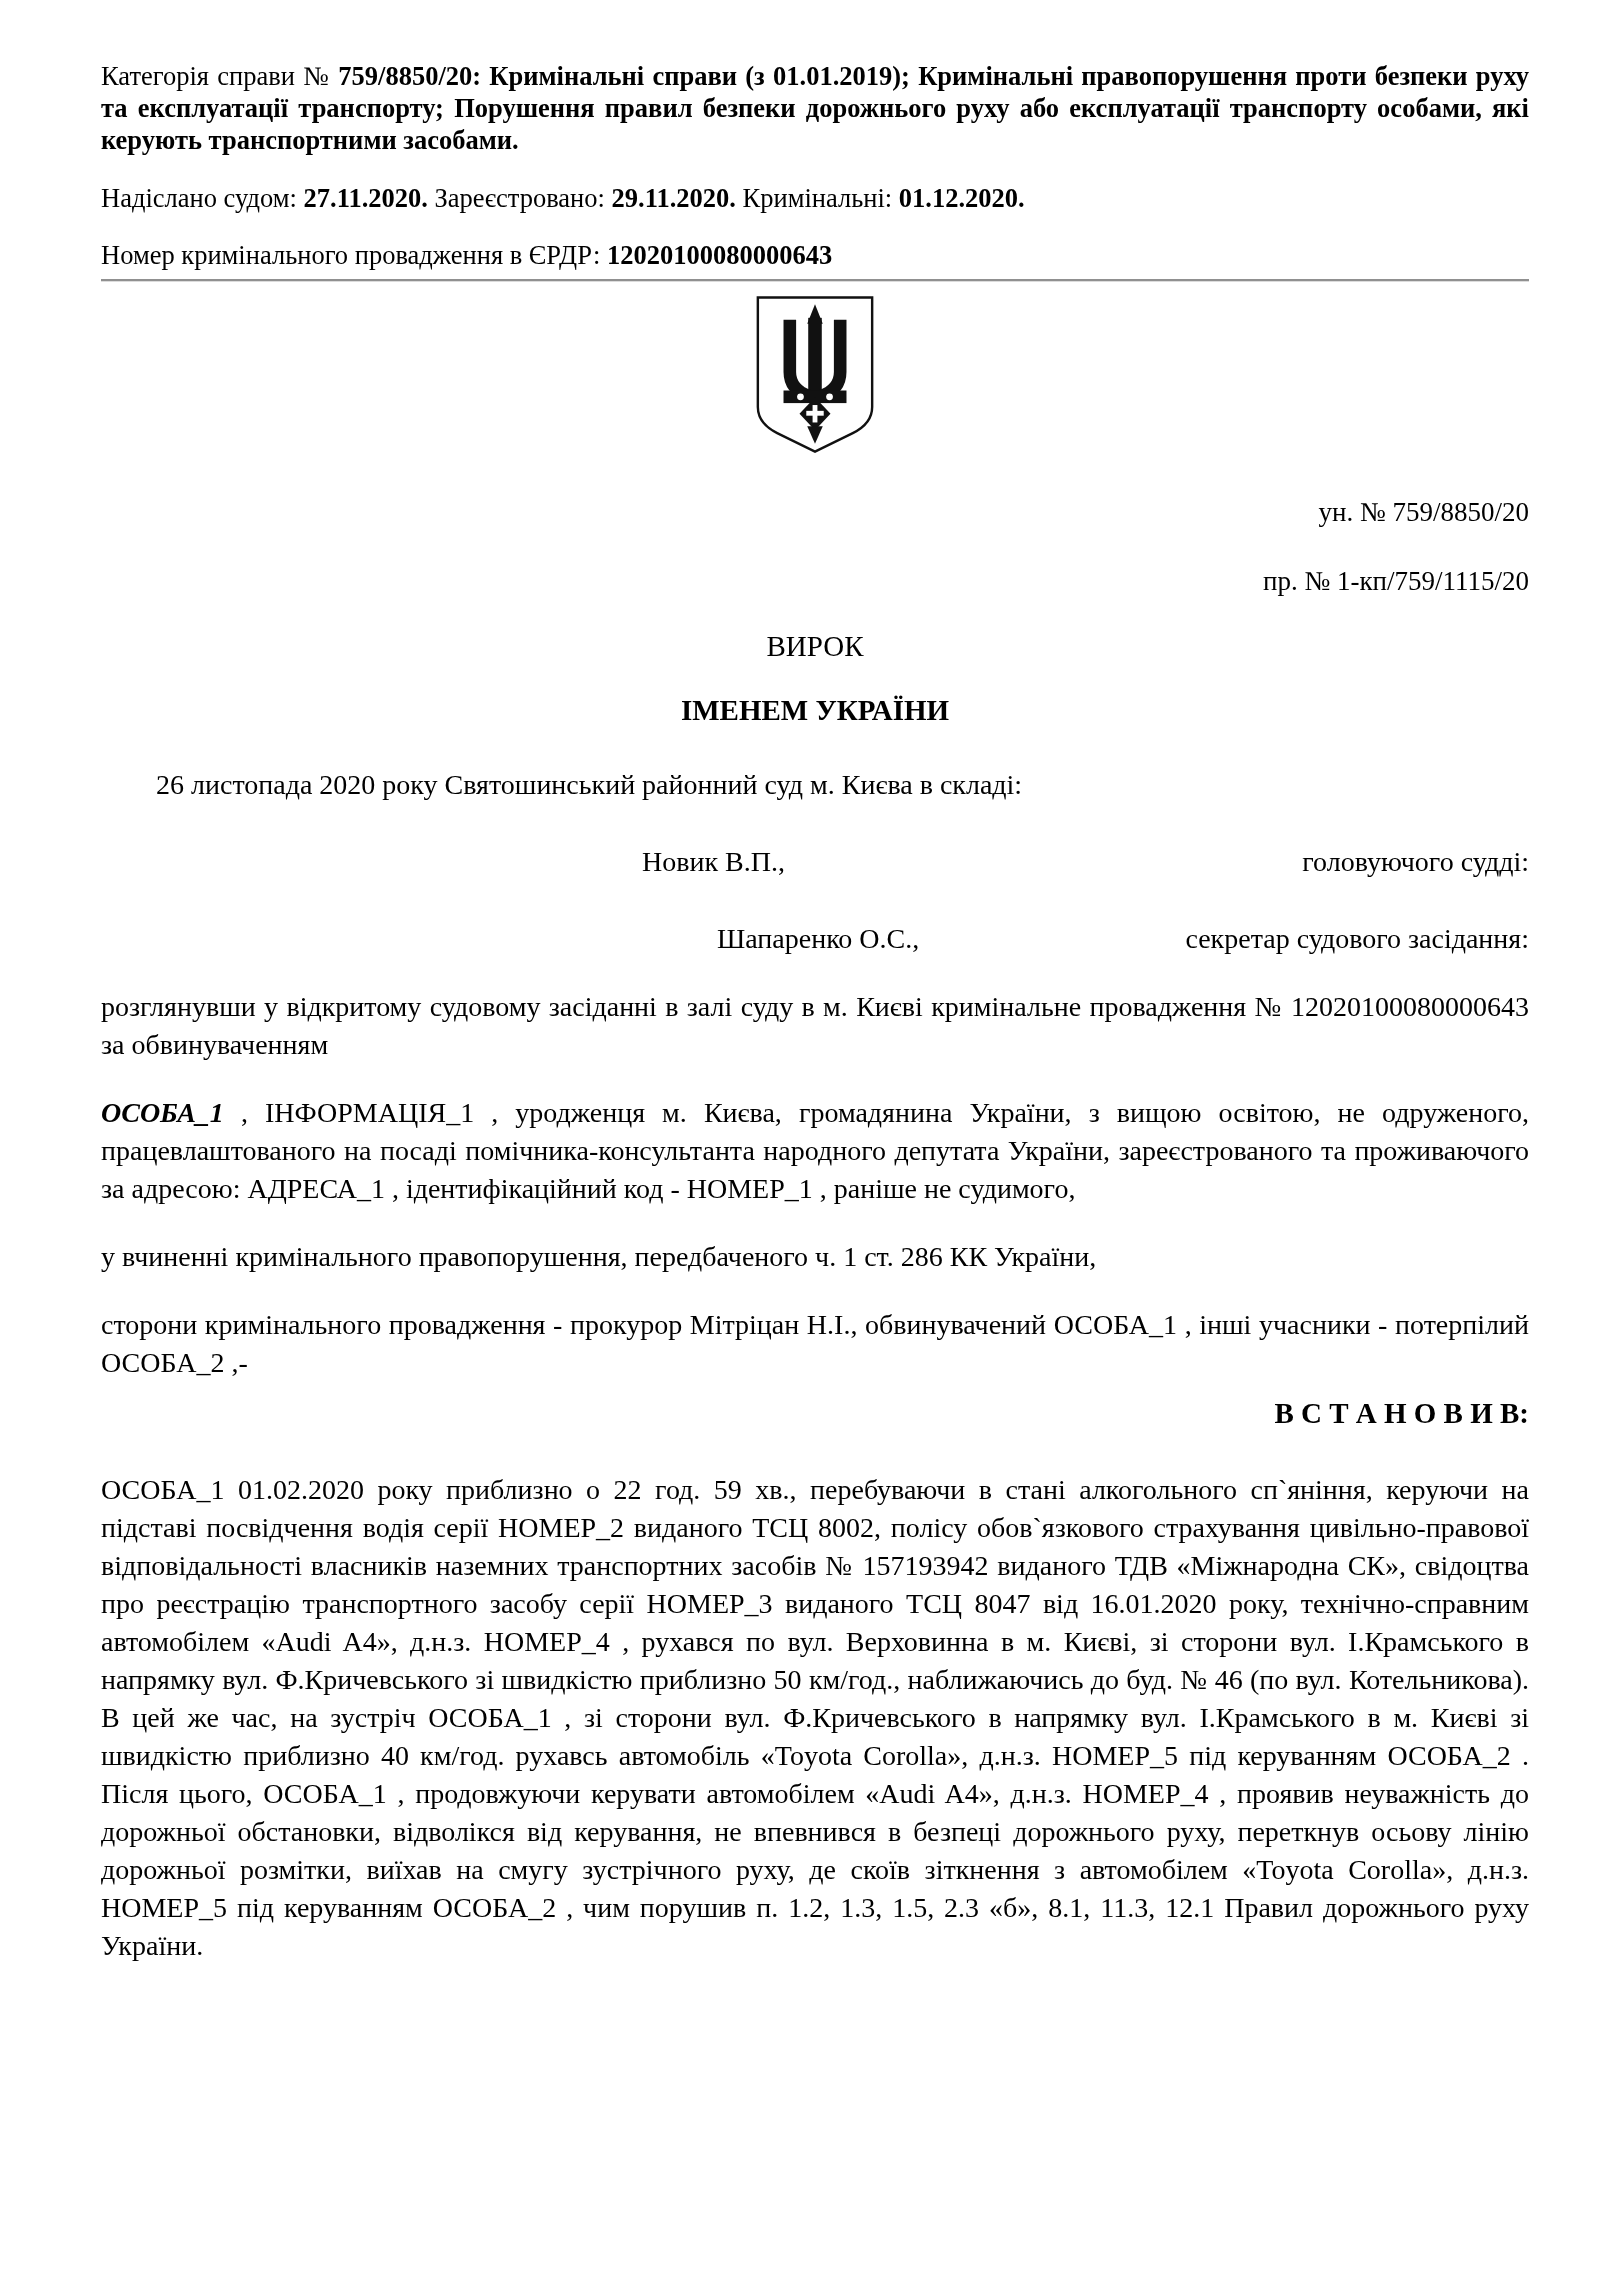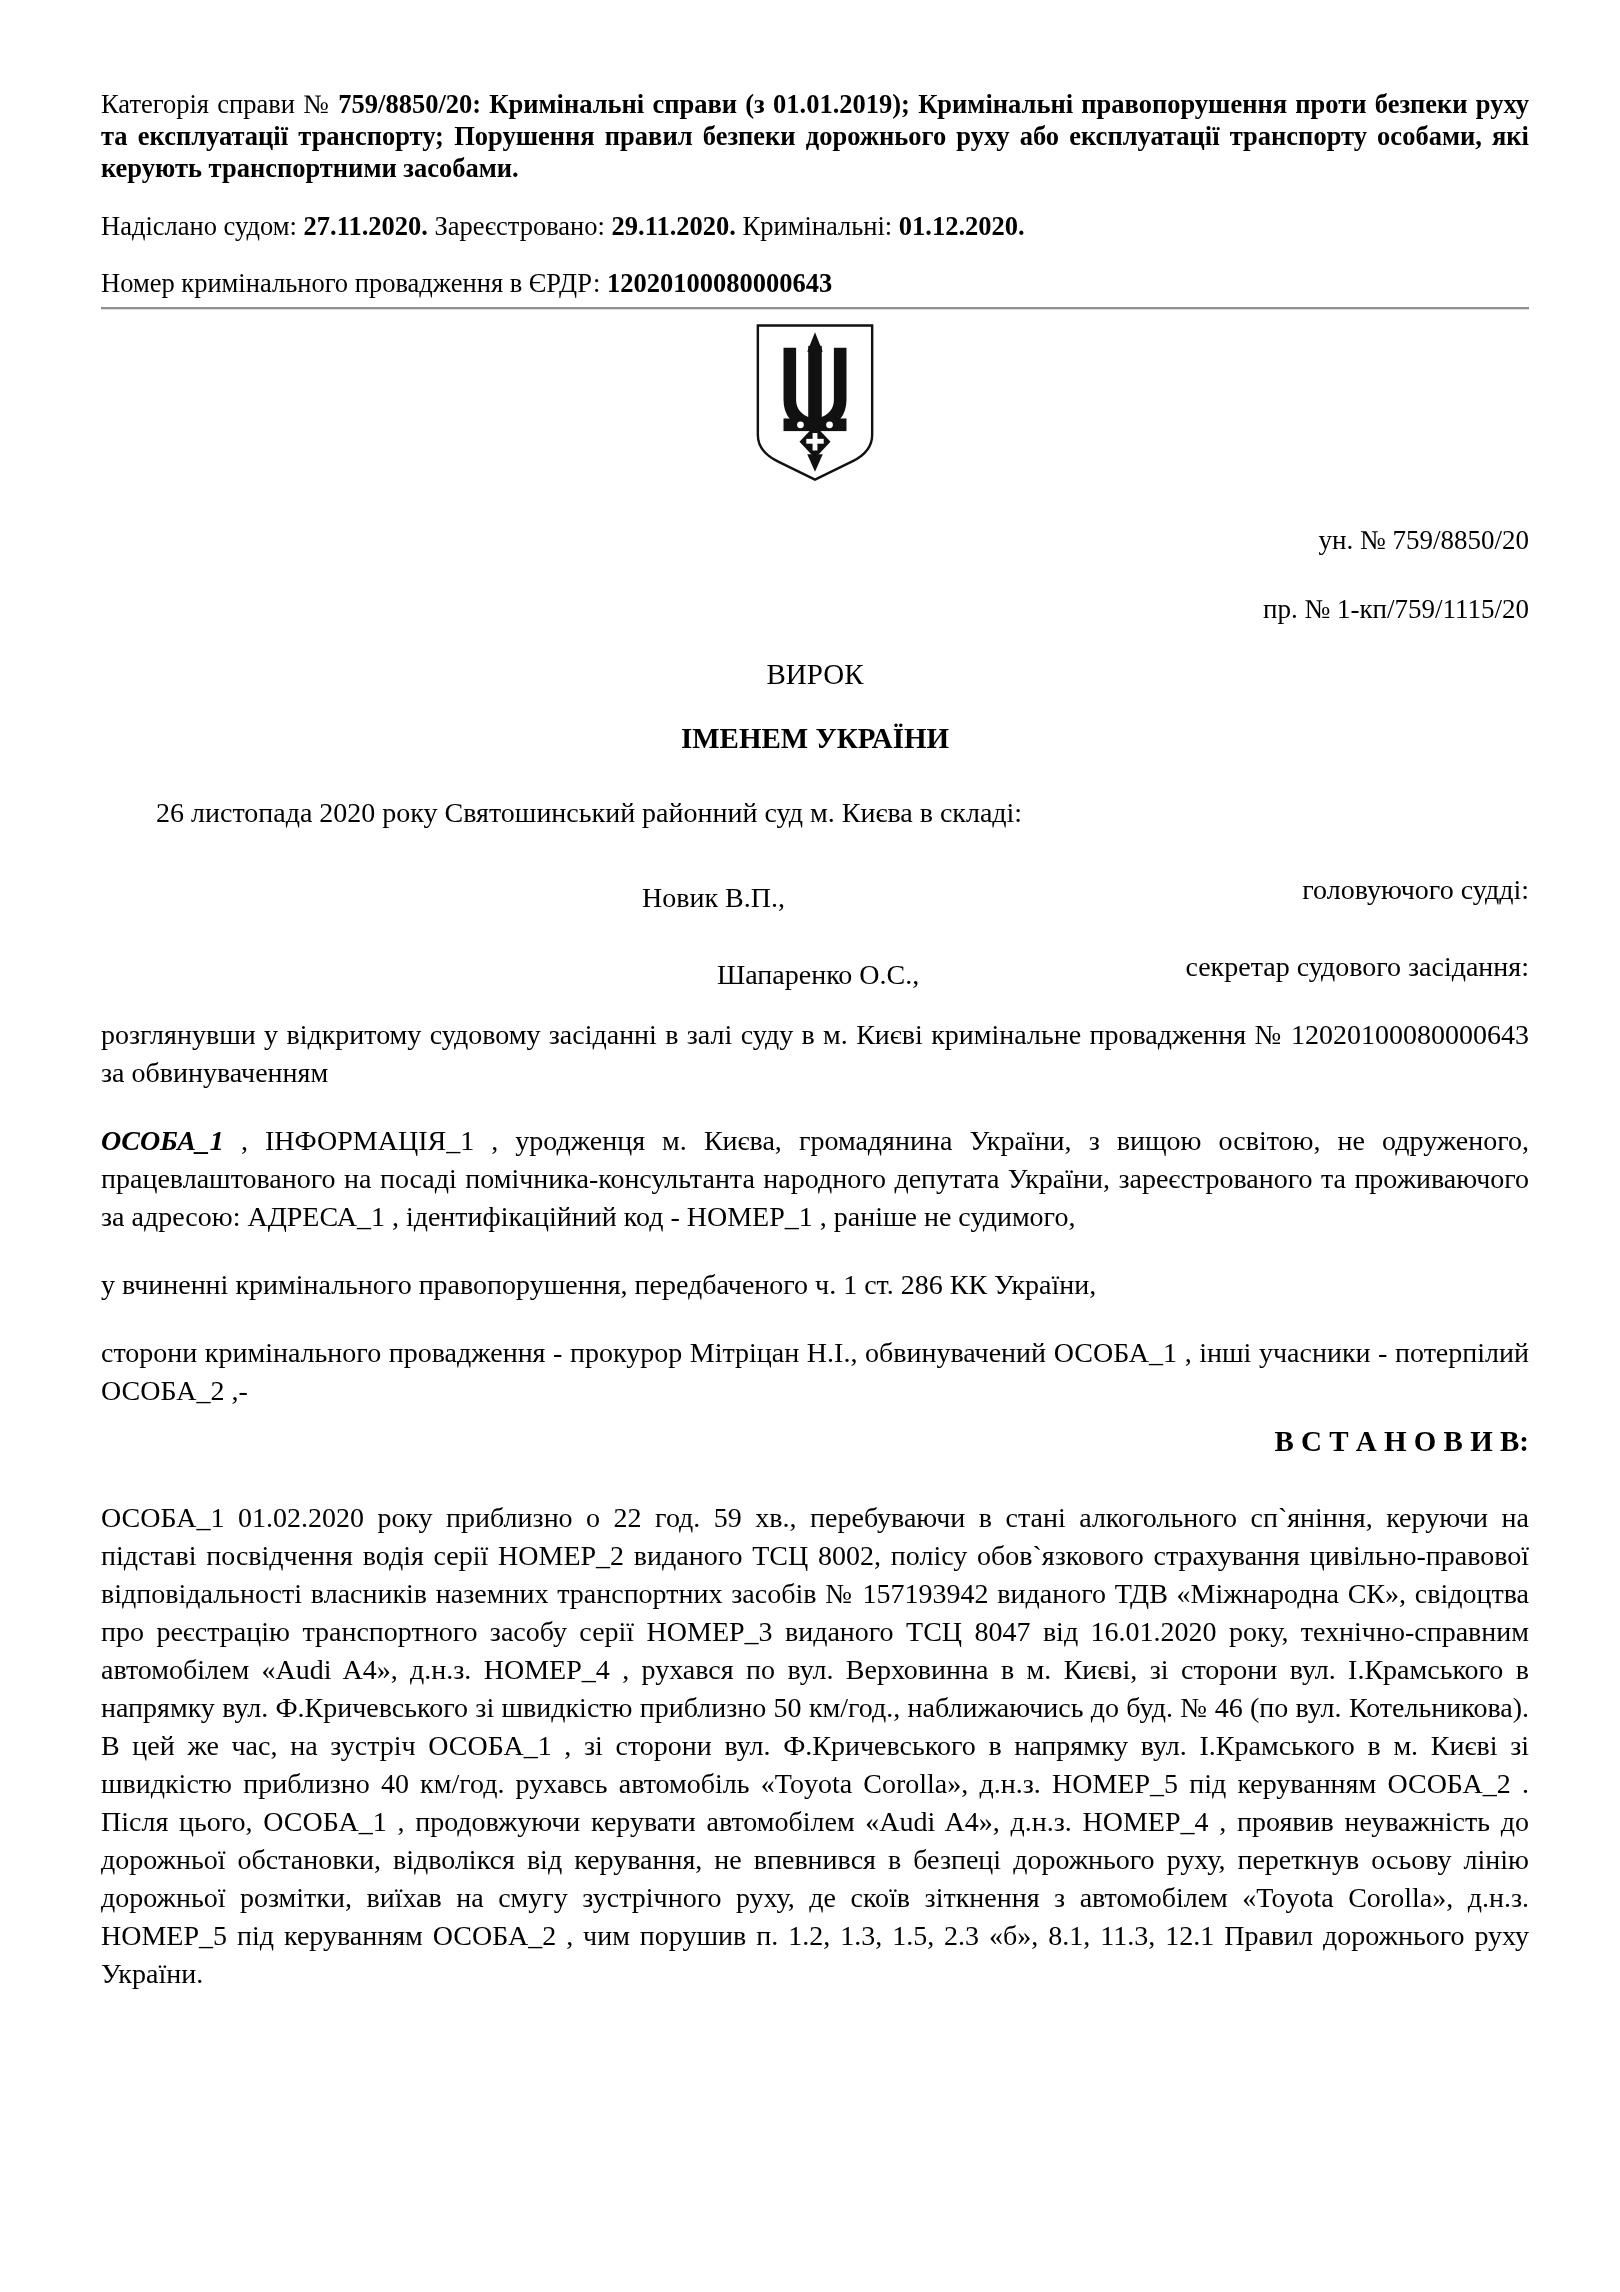--- a/index.html
+++ b/index.html
@@ -4,21 +4,21 @@
 <style>
   html, body { margin: 0; padding: 0; }
   body {
     width: 1620px;
     height: 2293px;
     background: #ffffff;
     color: #000000;
     font-family: "Liberation Serif", "DejaVu Serif", serif;
     overflow: hidden;
   }
-  .page { padding: 88px 91px 0 101px; }
+  .page { padding: 60px 91px 0 101px; }
 
   p { margin: 30px 0 0 0; font-size: 28px; line-height: 38px; text-align: justify; }
 
   .hdr  { margin: 0; font-size: 26.5px; line-height: 32px; text-align: justify; }
   .hdr-line { margin: 25.5px 0 0 0; font-size: 26.5px; line-height: 32px; text-align: left; }
   .hdr b, .hdr-line b { font-weight: bold; }
 
   hr.divider {
     margin: 7.8px 0 0 0;
     border: none;
@@ -33,21 +33,21 @@
   .ref  { margin-top: 33px; text-align: right; font-size: 27px; line-height: 38px; }
   .ref2 { margin-top: 31px; }
 
   .title      { margin-top: 27.4px; text-align: center; font-weight: normal; font-size: 29px; line-height: 38px; }
   .subtitle   { margin-top: 26.5px; text-align: center; font-weight: bold; font-size: 29px; line-height: 38px; }
   .resolution { margin-top: 11.8px; text-align: right; font-weight: bold; font-size: 29px; line-height: 38px; }
 
   .intro { margin-top: 37px; text-indent: 55px; }
 
   .tabbed { margin-top: 39px; position: relative; text-align: right; }
-  .tabbed .val { position: absolute; top: 8px; left: 541px; }
+  .tabbed .val { position: absolute; top: 0; left: 541px; }
   .tabbed.sec .val { left: 616px; }
 
   .accused-token { font-weight: bold; font-style: italic; }
 
   .facts { margin-top: 39px; }
 </style>
 </head>
 <body>
 
 <div class="page">

